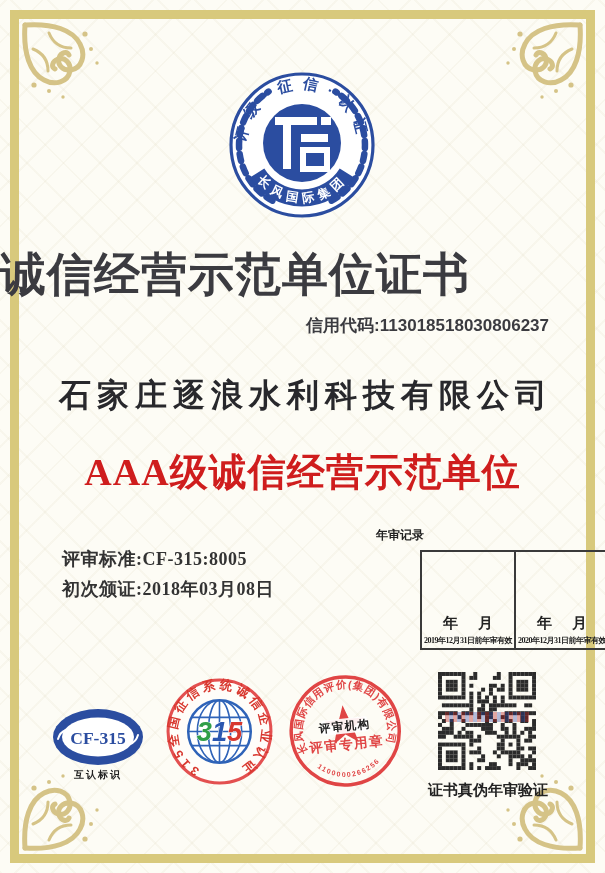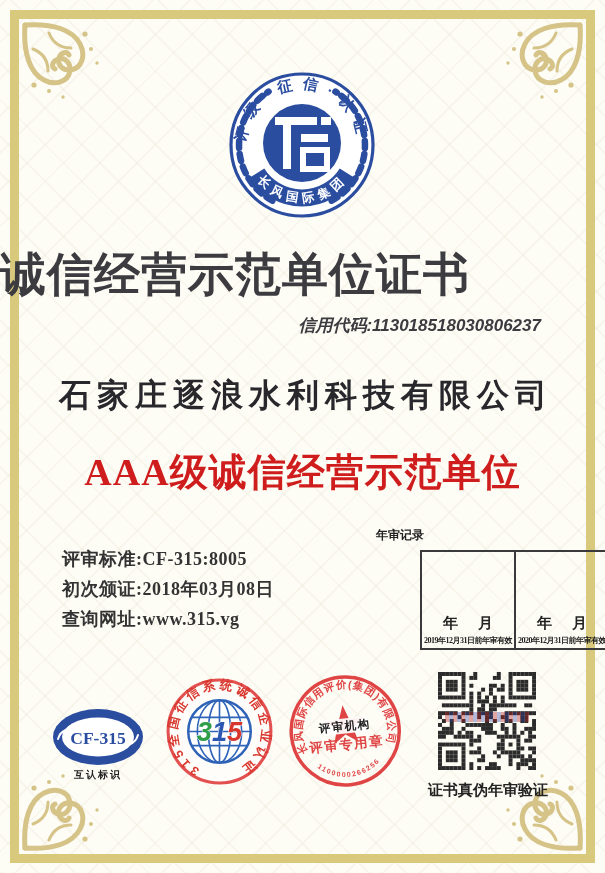--- a/index.html
+++ b/index.html
@@ -14,22 +14,22 @@
   .frame{position:absolute;left:10px;top:10px;right:10px;bottom:10px;border:9px solid #d8c97c;pointer-events:none;}
   .flourish{position:absolute;width:92px;height:92px;}
   .fl-tl{left:21px;top:21px;}
   .fl-tr{right:21px;top:21px;transform:scaleX(-1);}
   .fl-bl{left:21px;bottom:21px;transform:scaleY(-1);}
   .fl-br{right:21px;bottom:21px;transform:scale(-1,-1);}
   .logo{position:absolute;left:227px;top:70px;width:150px;height:150px;}
   .title{position:absolute;left:0;right:0;top:244px;
     font-family:"Liberation Sans",sans-serif;font-weight:900;font-size:46px;
     letter-spacing:1px;color:#3b3b40;}
-  .credit{position:absolute;right:64px;top:314px;font-family:"Liberation Sans",sans-serif;
-    font-weight:700;font-size:17px;color:#3b3b40;font-style:italic;}
+  .credit{position:absolute;right:56px;top:314px;font-family:"Liberation Sans",sans-serif;
+    font-weight:700;font-size:17px;color:#3b3b40;}
   .company{position:absolute;left:0;right:0;top:374px;text-align:center;
     font-family:"Liberation Sans",sans-serif;font-weight:800;font-size:32px;
     letter-spacing:6px;color:#28282c;margin-left:7px;}
   .award{position:absolute;left:0;right:0;top:447px;text-align:center;
     font-weight:700;font-size:38px;letter-spacing:1px;color:#cf1d1d;}
   .details{position:absolute;left:62px;top:544px;font-weight:700;font-size:18px;
     color:#333;line-height:30px;letter-spacing:.5px;}
   .ar-label{position:absolute;left:376px;top:527px;font-weight:700;font-size:12px;color:#222;}
   .ar-table{position:absolute;left:372px;top:550px;width:190px;height:100px;
     border:2px solid #3a3a3a;display:flex;box-sizing:border-box;margin-left:48px;}
@@ -154,21 +154,20 @@
   </svg>
 
   <div class="title">诚信经营示范单位证书</div>
   <div class="credit">信用代码:113018518030806237</div>
   <div class="company">石家庄逐浪水利科技有限公司</div>
   <div class="award">AAA级诚信经营示范单位</div>
 
   <div class="details">
     <div>评审标准:CF-315:8005</div>
     <div>初次颁证:2018年03月08日</div>
-    <div>查询网址:www.315.vg</div>
   </div>
 
   <div class="ar-label">年审记录</div>
   <div class="ar-table">
     <div class="ar-cell">
       <div class="ar-ym">
         <span>年</span><span class="gap"></span><span>月</span>
       </div>
       <div class="ar-note">2019年12月31日前年审有效</div>
     </div>

